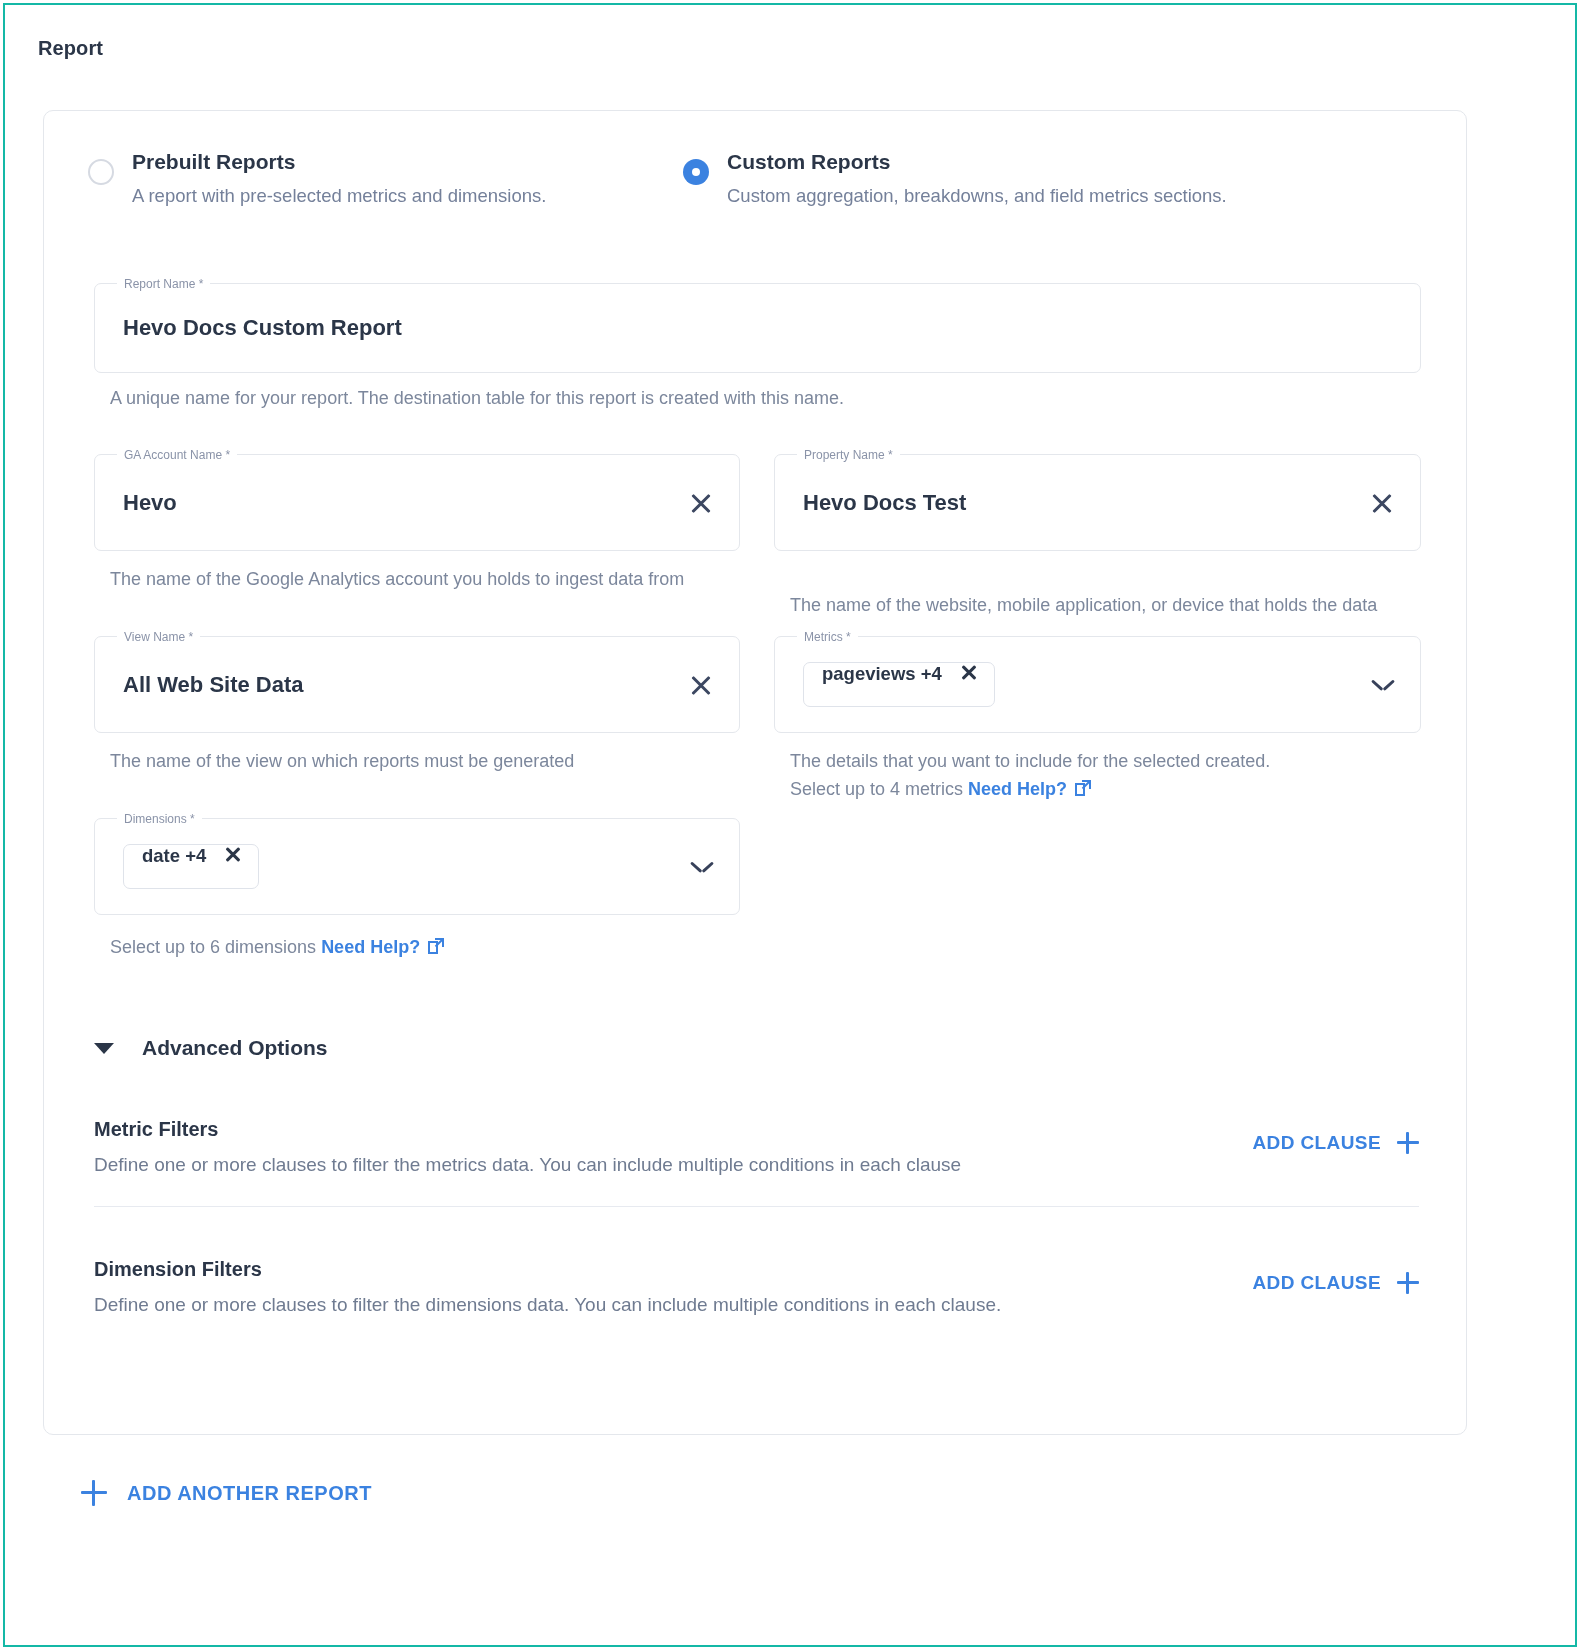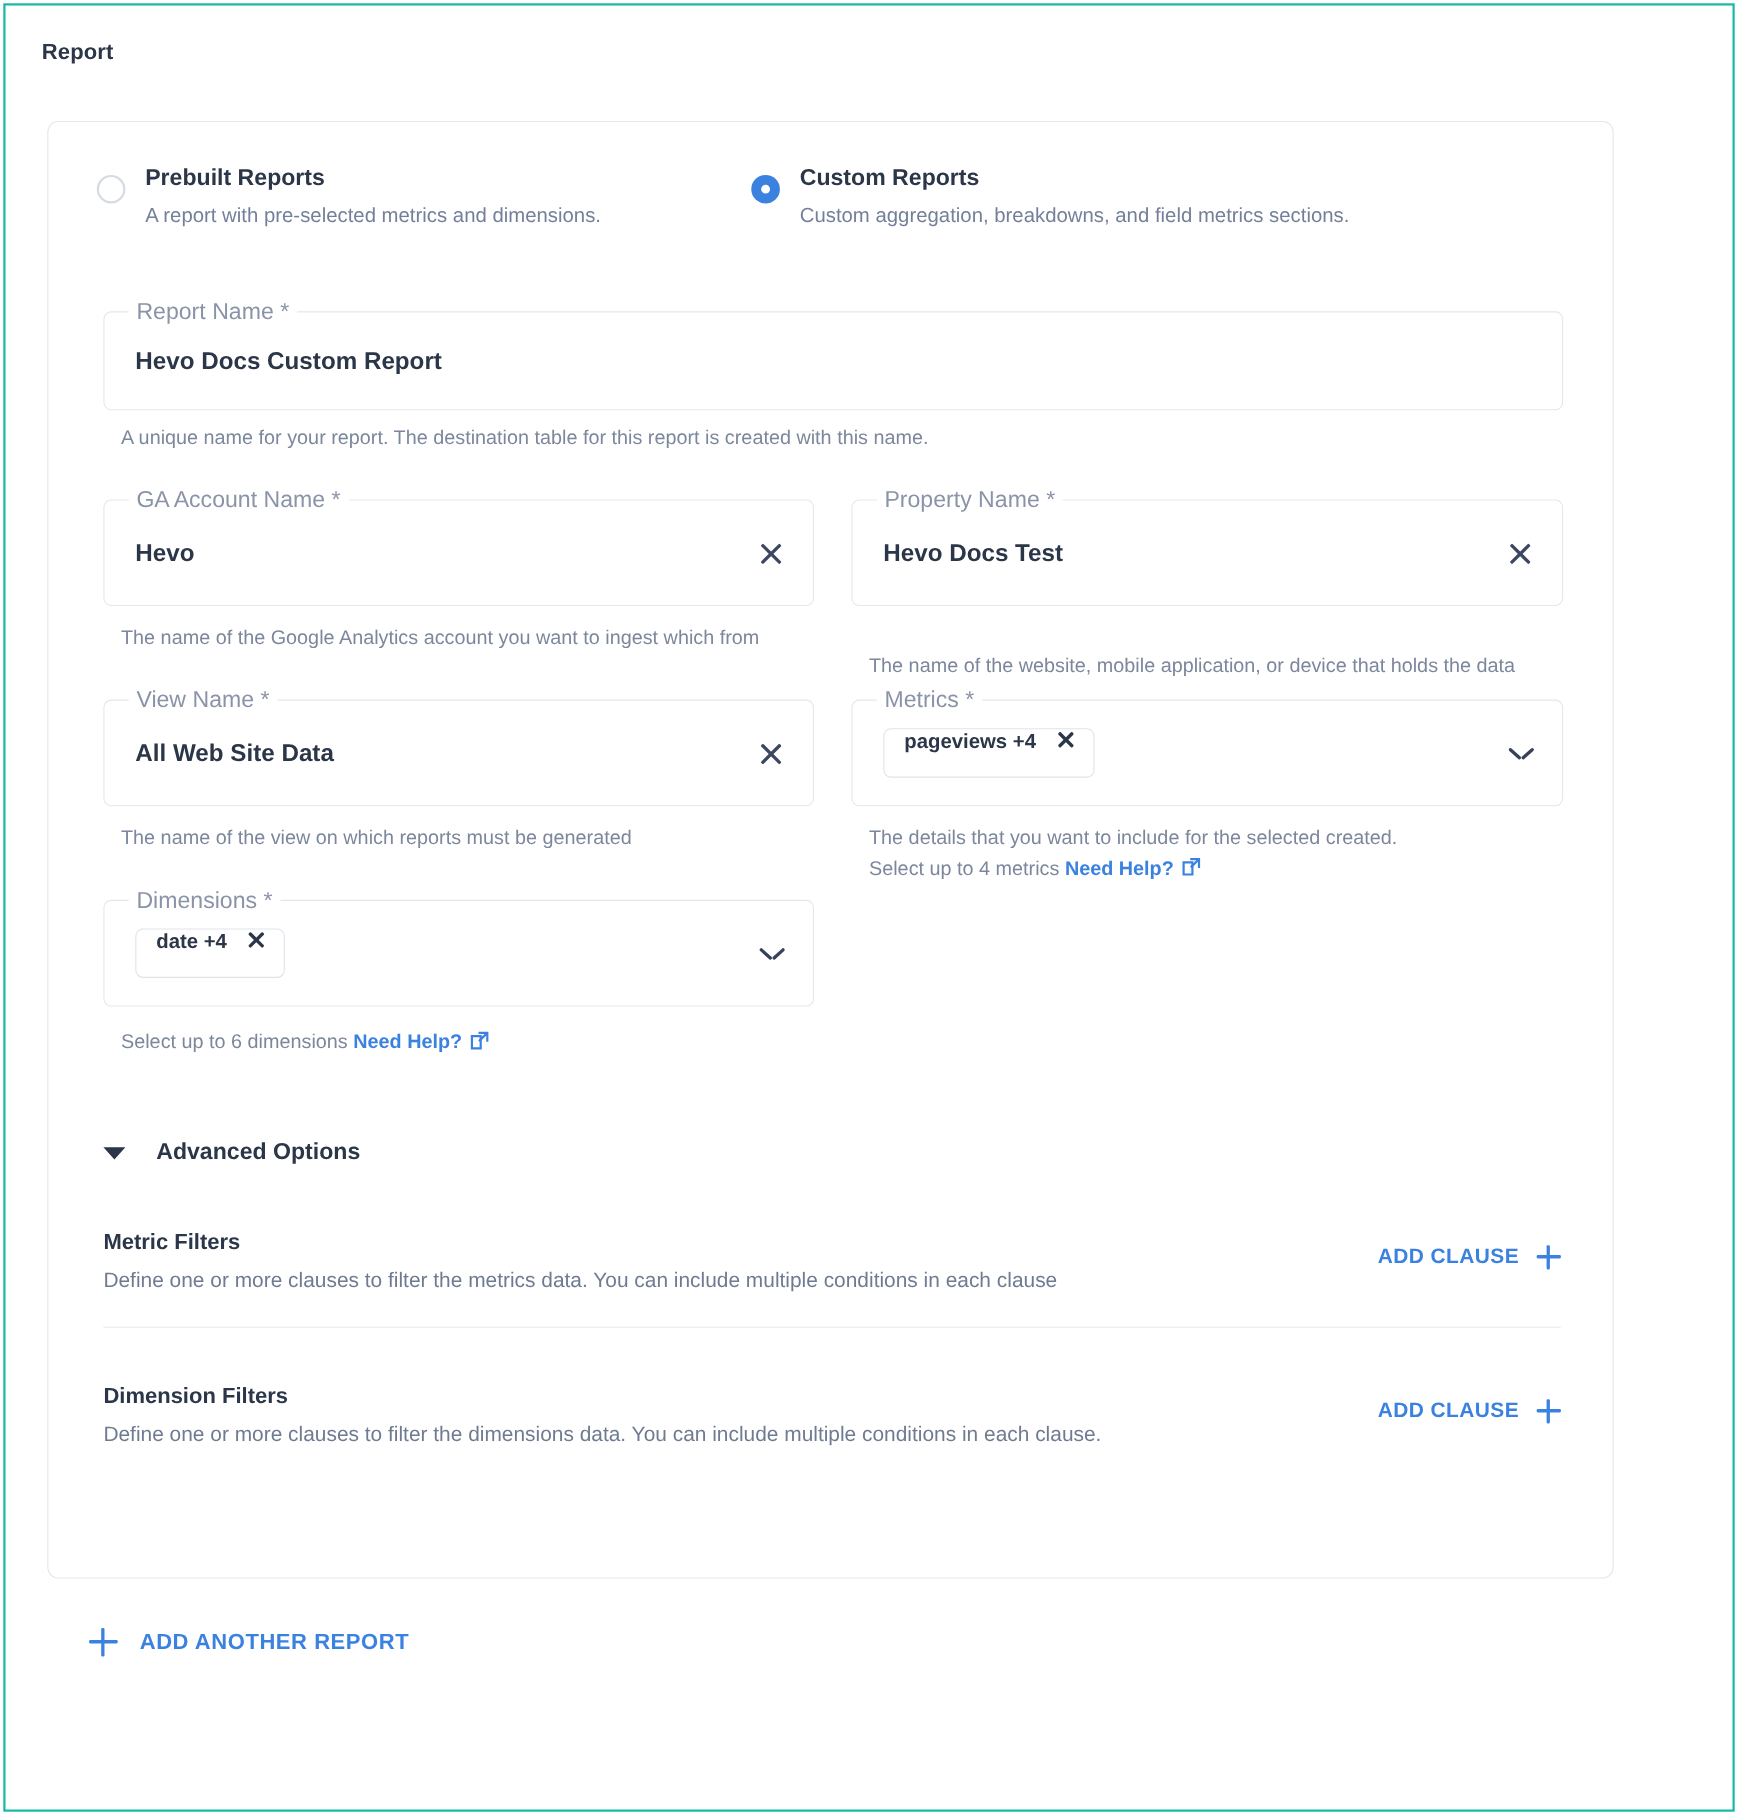--- a/index.html
+++ b/index.html
@@ -98,21 +98,21 @@
     border: 1px solid #e4e7ec;
     border-radius: 7px;
     background: #fff;
   }
   .fieldbox .legend {
     position: absolute;
     top: -11px;
     left: 22px;
     background: #fff;
     padding: 0 7px;
-    font-size: 21px;
+    font-size: 12px;
     color: #8a93a8;
     line-height: 22px;
     white-space: nowrap;
   }
   .fieldbox .value {
     position: absolute;
     left: 28px;
     top: 50%;
     transform: translateY(-50%);
     font-size: 22px;
@@ -341,21 +341,21 @@
       <span class="legend">Report Name *</span>
       <span class="value">Hevo Docs Custom Report</span>
     </div>
     <div class="helper" style="left:66px; top:275px; width:1300px;">A unique name for your report. The destination table for this report is created with this name.</div>
 
     <div class="fieldbox" style="left:50px; top:343px; width:646px; height:97px;">
       <span class="legend">GA Account Name *</span>
       <span class="value">Hevo</span>
       <span class="clear-x"></span>
     </div>
-    <div class="helper" style="left:66px; top:456px; width:600px;">The name of the Google Analytics account you want to ingest which from</div>
+    <div class="helper" style="left:66px; top:456px; width:600px;">The name of the Google Analytics account you holds to ingest data from</div>
 
     <div class="fieldbox" style="left:730px; top:343px; width:647px; height:97px;">
       <span class="legend">Property Name *</span>
       <span class="value">Hevo Docs Test</span>
       <span class="clear-x"></span>
     </div>
     <div class="helper" style="left:746px; top:456px; width:600px;margin-top:26px;">The name of the website, mobile application, or device that holds the data</div>
 
     <div class="fieldbox" style="left:50px; top:525px; width:646px; height:97px;">
       <span class="legend">View Name *</span>

